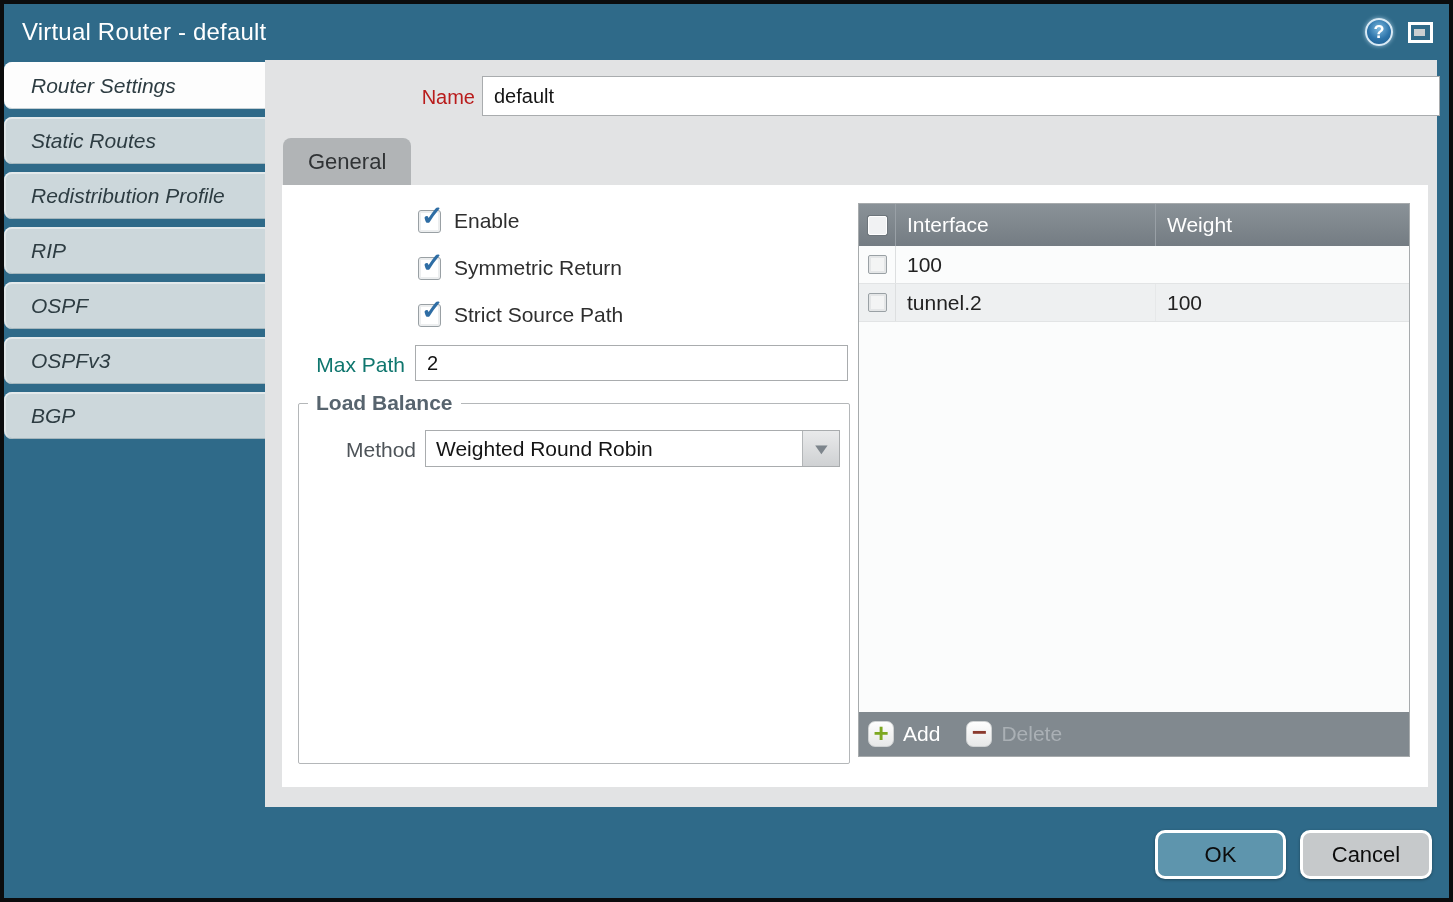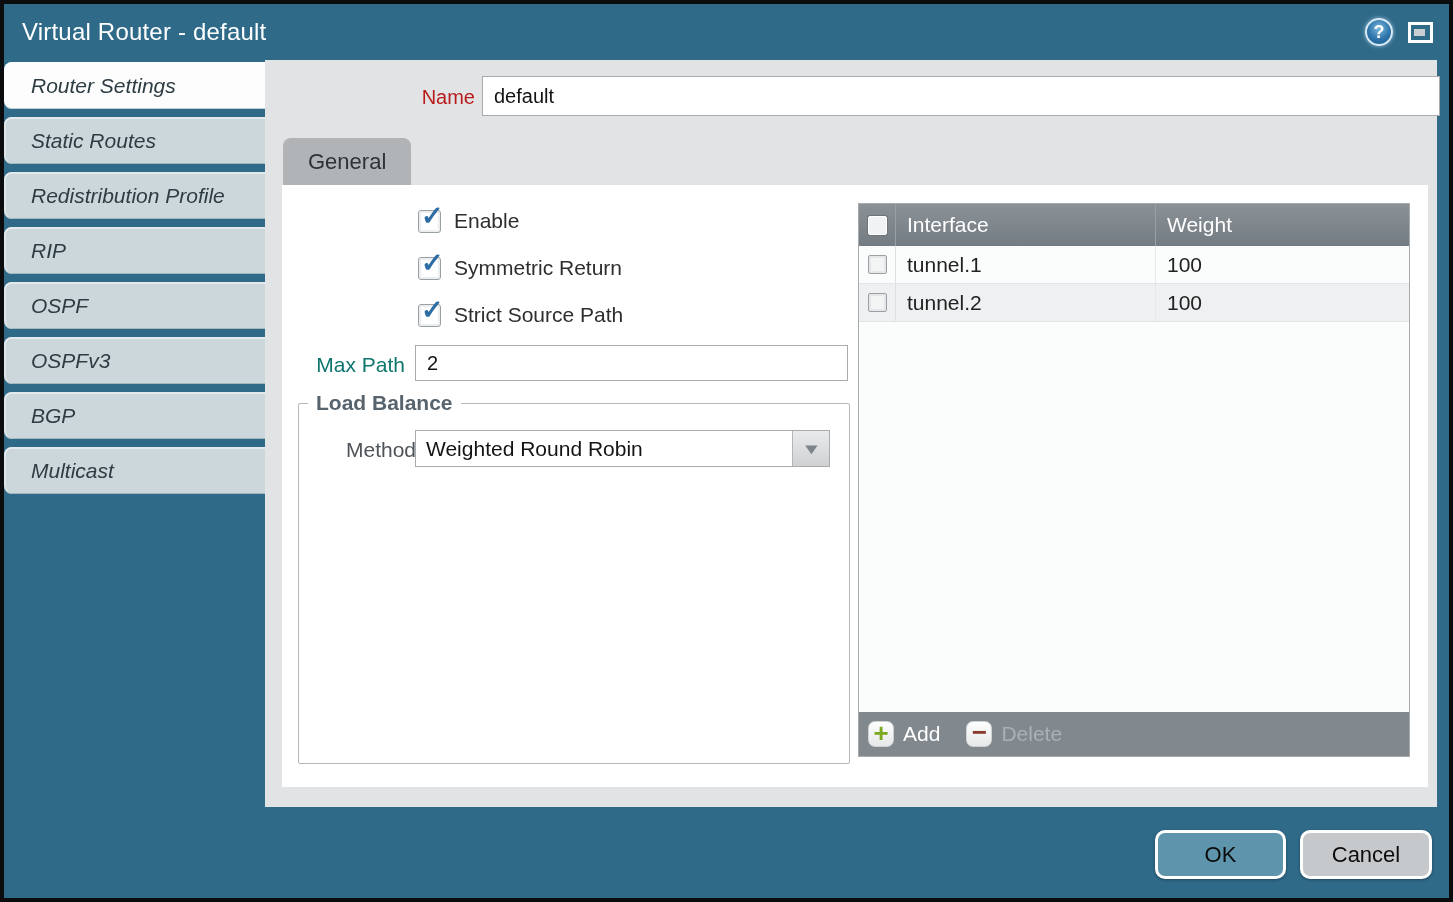--- a/index.html
+++ b/index.html
@@ -62,21 +62,21 @@
   .maxpath-input {
     position:absolute; left:133px; top:160px; width:433px; height:36px;
     border:1px solid #a9acae; background:#fff; font-size:20px; color:#141414; padding:0 11px;
     font-family:"Liberation Sans", sans-serif;
   }
 
   
   .lb-fieldset { position:absolute; left:16px; top:218px; width:552px; height:361px; border:1px solid #b4b7b9; border-radius:2px; }
   .lb-legend { position:absolute; left:26px; top:206px; background:#fff; padding:0 8px; font-size:21px; font-weight:bold; color:#57646e; }
   .method-label { position:absolute; left:18px; top:253px; width:116px; text-align:right; font-size:21px; color:#4e5459;padding-left:28px; }
-  .method-select { position:absolute; left:133px; top:245px; width:415px; height:37px; border:1px solid #a9acae; background:#fff; display:flex; align-items:stretch; }
+  .method-select { position:absolute; left:143px; top:245px; width:415px; height:37px; border:1px solid #a9acae; background:#fff; display:flex; align-items:stretch; }
   .method-value { flex:1; display:flex; align-items:center; padding-left:10px; font-size:21px; color:#141414; }
   .method-arrow { width:37px; background:linear-gradient(#e9eaeb,#cfd1d3); border-left:1px solid #b3b6b8; display:flex; align-items:center; justify-content:center; }
   .method-arrow .tri { font-size:15px; color:#7d858c; line-height:1; transform:scaleX(1.4); }
 
   
   .ecmp-table { position:absolute; left:576px; top:18px; width:552px; height:554px; border:1px solid #a7abad; background:#fbfcfc; display:flex; flex-direction:column; }
   .t-header { height:42px; flex:0 0 42px; background:linear-gradient(#8a9298,#747c83); display:flex; color:#ffffff; font-size:21px; }
   .t-cb-col { width:37px; flex:0 0 37px; display:flex; align-items:center; justify-content:center; }
   .t-header .t-cb-col { border-right:1px solid #99a0a6; }
   .t-col-interface { width:260px; flex:0 0 260px; display:flex; align-items:center; padding-left:11px; }
@@ -138,23 +138,20 @@
       </div>
       <div class="side-item">
         <span>OSPF</span>
       </div>
       <div class="side-item">
         <span>OSPFv3</span>
       </div>
       <div class="side-item">
         <span>BGP</span>
       </div>
-      <div class="side-item">
-        <span>Multicast</span>
-      </div>
     </div>
 
     <div class="content">
       <label class="name-label">Name</label>
       <input class="name-input" type="text" value="default" style="">
 
       <div class="tabs">
         <div class="tab">General</div>
       </div>
 
@@ -198,21 +195,20 @@
               <div class="t-checkbox"></div>
             </div>
             <div class="t-col-interface">Interface</div>
             <div class="t-col-weight">Weight</div>
           </div>
 
           <div class="t-row">
             <div class="t-cb-col">
               <div class="t-checkbox"></div>
             </div>
-            <div class="t-col-interface">tunnel.1</div>
             <div class="t-col-weight">100</div>
           </div>
 
           <div class="t-row alt">
             <div class="t-cb-col">
               <div class="t-checkbox"></div>
             </div>
             <div class="t-col-interface">tunnel.2</div>
             <div class="t-col-weight">100</div>
           </div>

